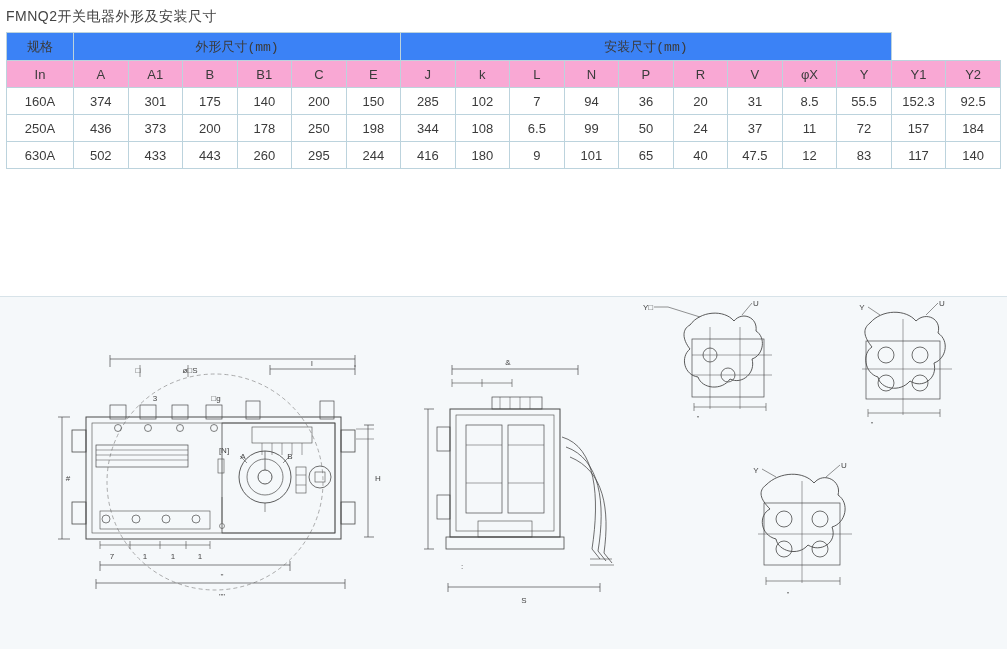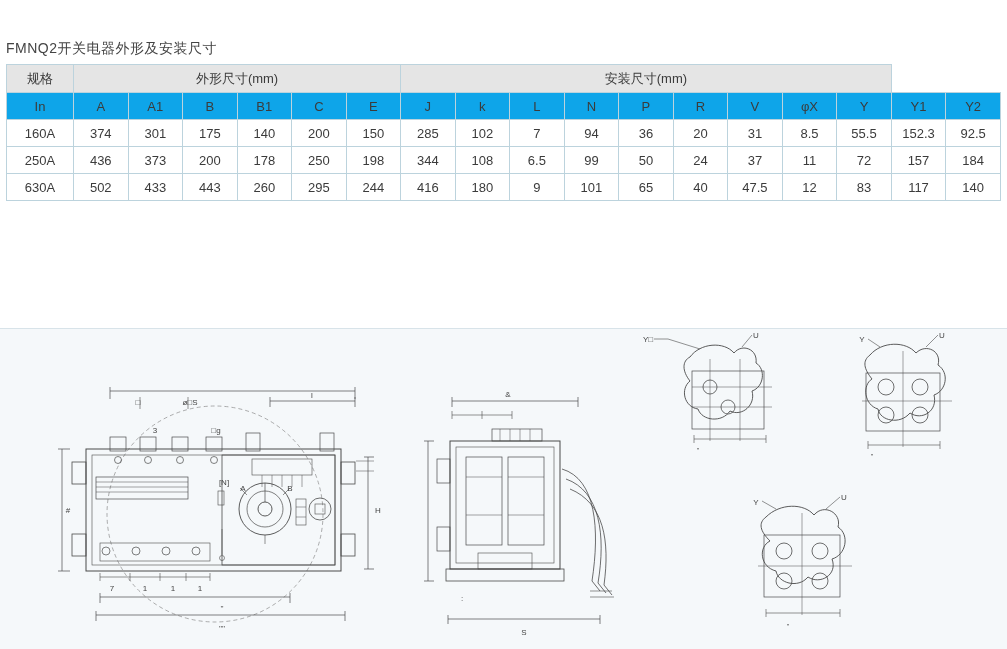--- a/index.html
+++ b/index.html
@@ -11,21 +11,20 @@
     width: 1007px;
     height: 649px;
     font-family: "Liberation Sans", sans-serif;
     color: #333333;
     overflow: hidden;
   }
   .page {
     position: relative;
     width: 1007px;
     height: 560px;
-    margin-top: 32px;
   }
   .title {
     font-size: 14px;
     color: #444444;
     padding: 8px 6px 6px 6px;
     letter-spacing: 0.5px;
   }
   table.spec {
     border-collapse: collapse;
     width: 995px;
@@ -35,27 +34,28 @@
   table.spec th, table.spec td {
     border: 1px solid #bcd3dd;
     text-align: center;
     font-size: 13px;
     color: #3b3b3b;
     height: 26px;
     padding: 0;
     font-weight: normal;
   }
   table.spec th.grouphdr {
-    background: #e5e5e5;
+    background: #3b82f6;
     font-size: 13px;
     color: #3b3b3b;
     height: 27px;
+    font-family: Liberation Mono, monospace;
   }
   table.spec tr.subhdr td {
-    background: #0ea5e9;
+    background: #f9a8d4;
     height: 26px;
   }
   table.spec tr.data td {
     background: #ffffff;
   }
   table.spec td.firstcol, table.spec th.firstcol {
     width: 66px;
   }
   .diagram-wrap {
     position: absolute;

